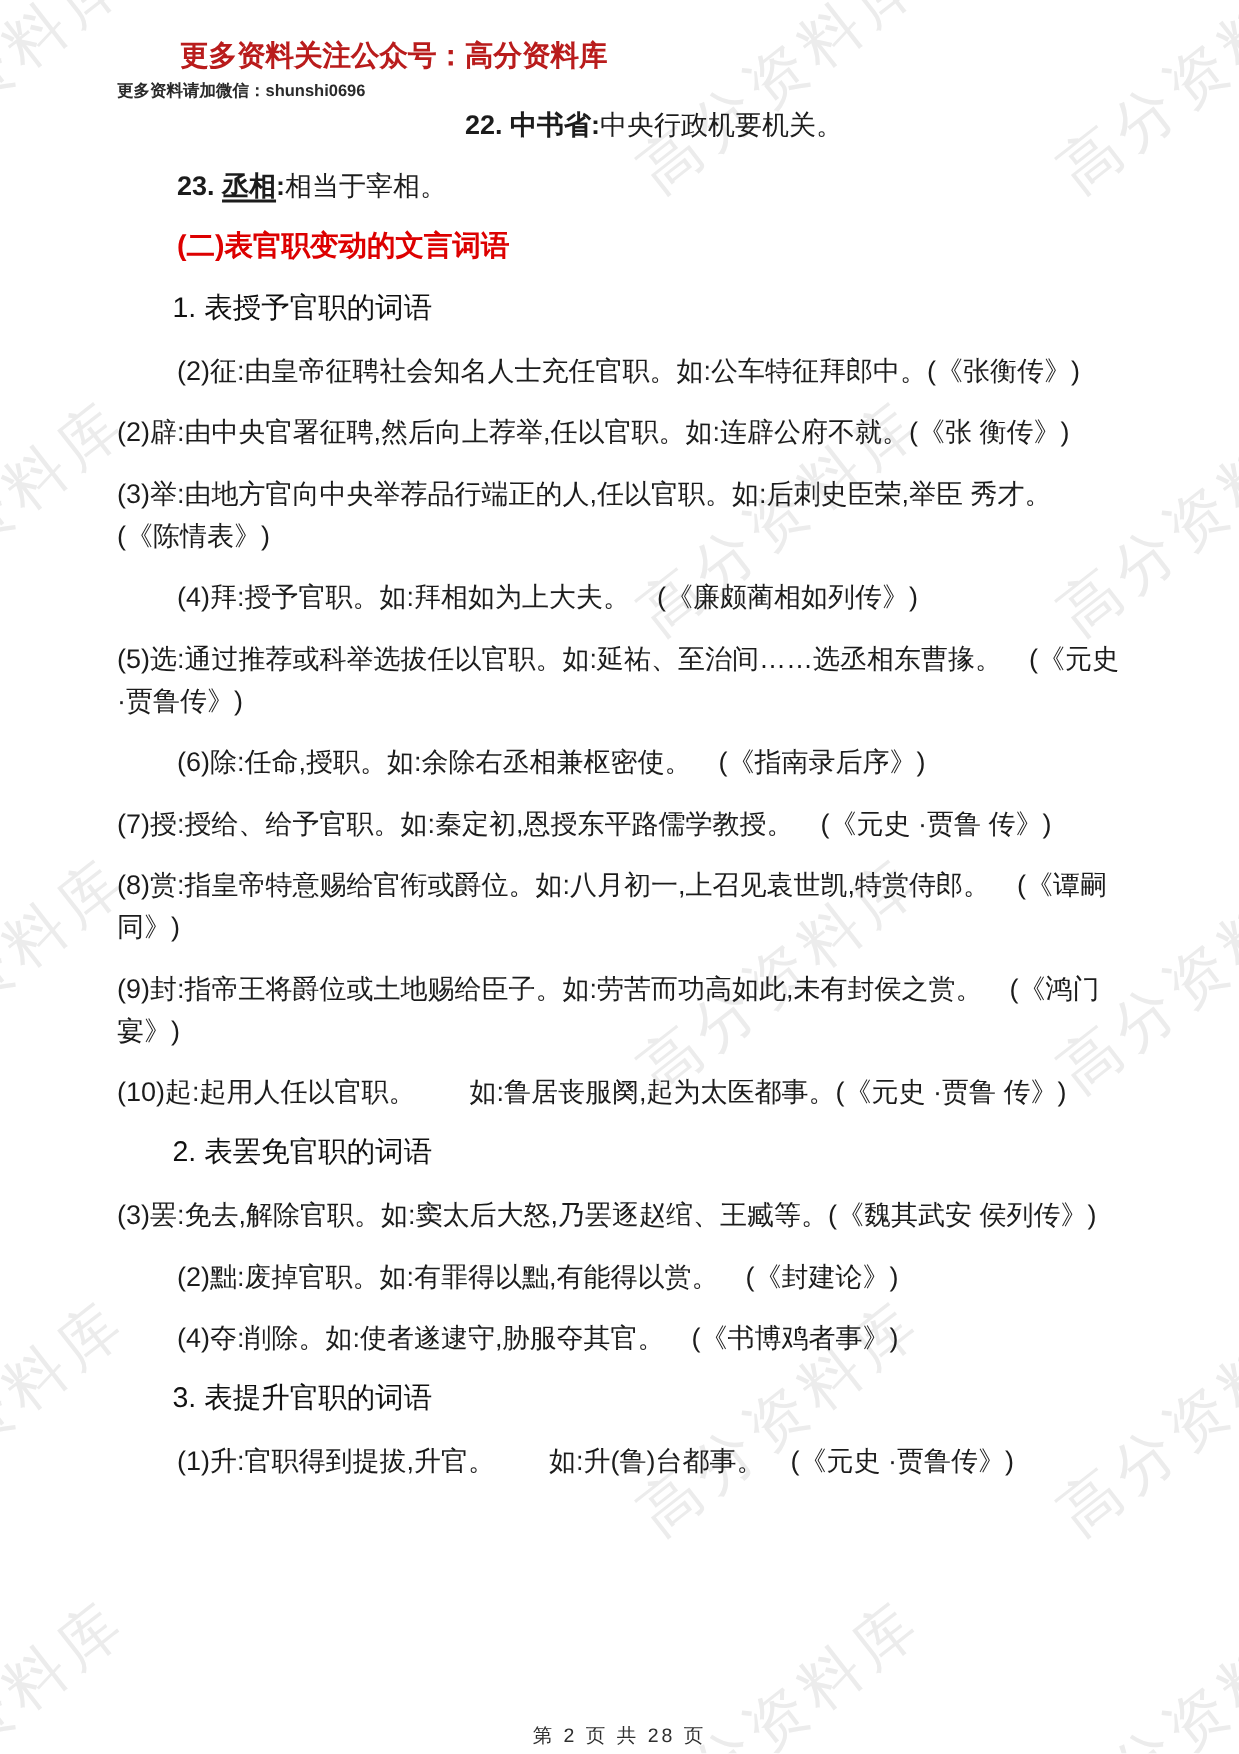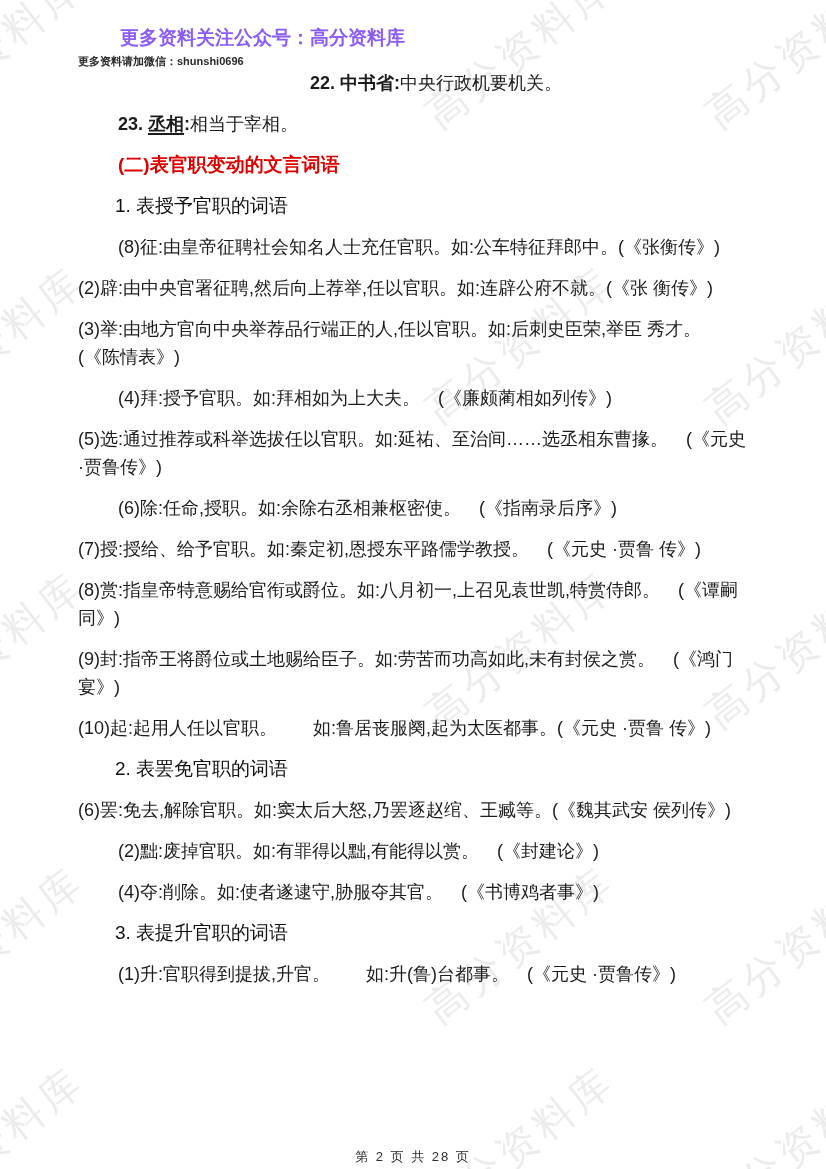--- a/index.html
+++ b/index.html
@@ -17,21 +17,21 @@
     position:absolute;
     transform:translate(-50%,-50%) rotate(-38deg);
     font-size:40px;
     letter-spacing:5px;
     color:#ececec;
     white-space:nowrap;
     font-weight:400;
   }
   
   .content{position:relative;z-index:1;padding:26px 72px 0 78px;}
-  .hdr1{font-size:19px;font-weight:700;margin:0 0 0 42px;color:#8b5cf6;line-height:24px;}
+  .hdr1{font-size:19px;font-weight:700;margin:0 0 0 42px;color:#b91c1c;line-height:24px;}
   .hdr2{font-size:11px;font-weight:700;margin:3px 0 0 0;color:#2a2a2a;line-height:16px;}
   .body-start{margin-top:34px;text-align:center;}
   p.line{font-size:18px;line-height:28px;margin:0 0 13px 0;}
   p.indent{text-indent:40px;}
   .b{font-weight:700;}
   .ul{text-decoration:underline;text-decoration-thickness:2px;text-underline-offset:3px;}
   h2.red{
     font-size:19px;font-weight:700;color:#dd0000;
     margin:0 0 13px 0;padding-left:40px;line-height:28px;
   }
@@ -75,33 +75,33 @@
     <div class="hdr1">更多资料关注公众号：高分资料库</div>
     <div class="hdr2">更多资料请加微信：shunshi0696</div>
 
     <p class="line indent body-start"><span class="b">22. 中书省:</span><span>中央行政机要机关。</span></p>
 
     <p class="line indent"><span class="b">23. </span><span class="b ul">丞相</span><span class="b">:</span><span>相当于宰相。</span></p>
 
     <h2 class="red">(二)表官职变动的文言词语</h2>
 
     <h3 class="sub">1. 表授予官职的词语</h3>
-    <p class="line indent">(8)征:由皇帝征聘社会知名人士充任官职。如:公车特征拜郎中。(《张衡传》)</p>
+    <p class="line indent">(2)征:由皇帝征聘社会知名人士充任官职。如:公车特征拜郎中。(《张衡传》)</p>
     <p class="line">(2)辟:由中央官署征聘,然后向上荐举,任以官职。如:连辟公府不就。(《张 衡传》)</p>
     <p class="line">(3)举:由地方官向中央举荐品行端正的人,任以官职。如:后刺史臣荣,举臣 秀才。　(《陈情表》)</p>
     <p class="line indent">(4)拜:授予官职。如:拜相如为上大夫。　(《廉颇蔺相如列传》)</p>
     <p class="line">(5)选:通过推荐或科举选拔任以官职。如:延祐、至治间……选丞相东曹掾。　(《元史 ·贾鲁传》)</p>
     <p class="line indent">(6)除:任命,授职。如:余除右丞相兼枢密使。　(《指南录后序》)</p>
     <p class="line">(7)授:授给、给予官职。如:秦定初,恩授东平路儒学教授。　(《元史 ·贾鲁 传》)</p>
     <p class="line">(8)赏:指皇帝特意赐给官衔或爵位。如:八月初一,上召见袁世凯,特赏侍郎。　(《谭嗣同》)</p>
     <p class="line">(9)封:指帝王将爵位或土地赐给臣子。如:劳苦而功高如此,未有封侯之赏。　(《鸿门宴》)</p>
     <p class="line">(10)起:起用人任以官职。　　如:鲁居丧服阕,起为太医都事。(《元史 ·贾鲁 传》)</p>
 
     <h3 class="sub">2. 表罢免官职的词语</h3>
-    <p class="line">(6)罢:免去,解除官职。如:窦太后大怒,乃罢逐赵绾、王臧等。(《魏其武安 侯列传》)</p>
+    <p class="line">(3)罢:免去,解除官职。如:窦太后大怒,乃罢逐赵绾、王臧等。(《魏其武安 侯列传》)</p>
     <p class="line indent">(2)黜:废掉官职。如:有罪得以黜,有能得以赏。　(《封建论》)</p>
     <p class="line indent">(4)夺:削除。如:使者遂逮守,胁服夺其官。　(《书博鸡者事》)</p>
 
     <h3 class="sub">3. 表提升官职的词语</h3>
     <p class="line indent">(1)升:官职得到提拔,升官。　　如:升(鲁)台都事。　(《元史 ·贾鲁传》)</p>
   </div>
 
   <div class="footer">第 2 页 共 28 页</div>
 </div>
 

